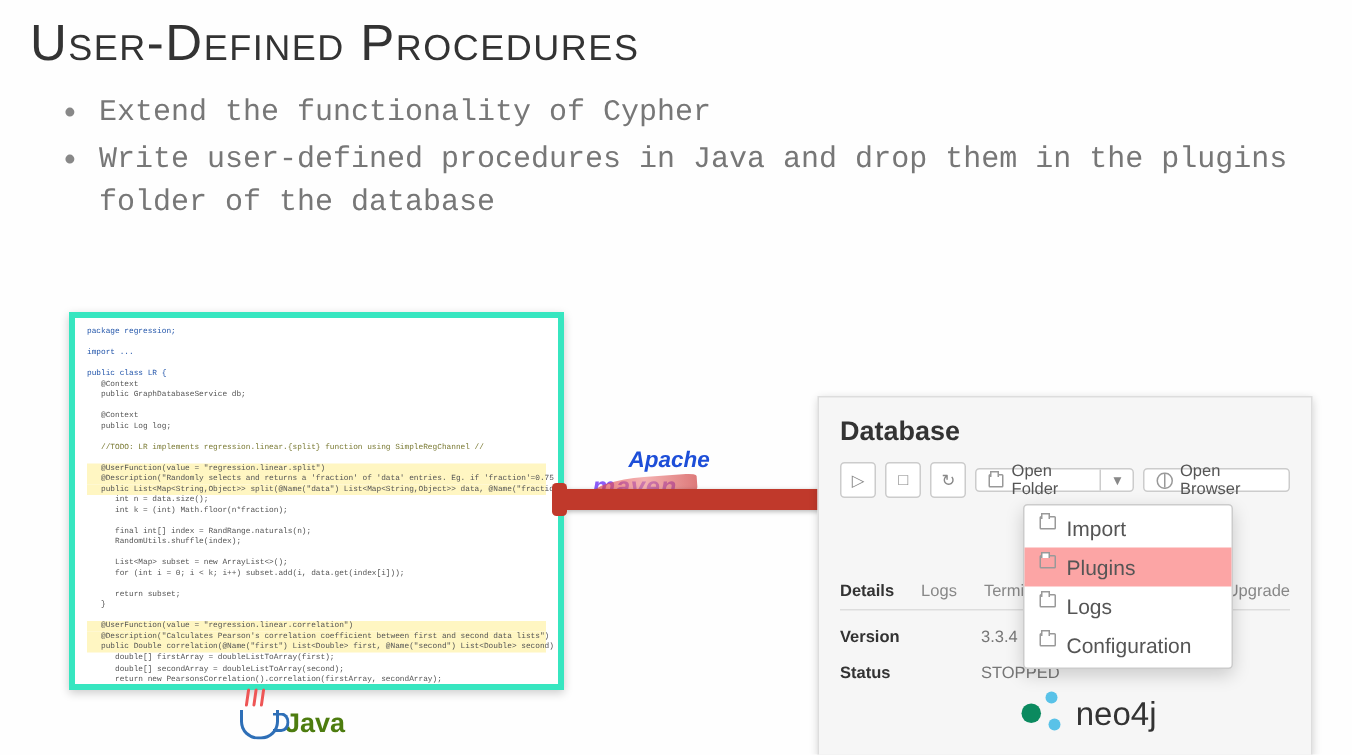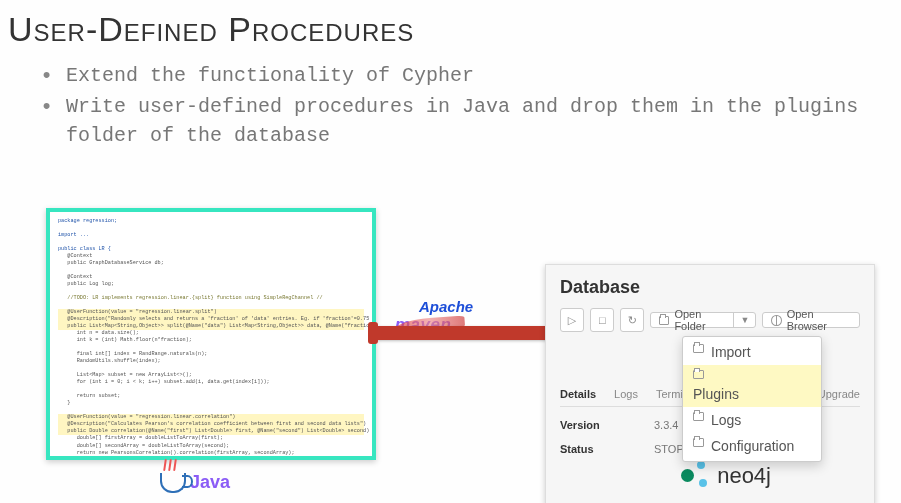--- a/index.html
+++ b/index.html
@@ -11,21 +11,21 @@
     color: #555;
     position: relative;
     overflow: hidden;
   }
   .title {
     font-family: "Comic Sans MS", cursive, sans-serif;
     font-variant: small-caps;
     letter-spacing: 1px;
     font-size: 34px;
     color: #333;
-    padding: 10px 20px 4px 8px;
+    padding: 10px 20px 4px 20px;
   }
   .bullets {
     list-style: none;
     padding: 8px 40px 0 40px;
     font-family: "Courier New", monospace;
     font-size: 20px;
     color: #777;
     line-height: 1.45;
   }
   .bullets li { position: relative; padding-left: 26px; padding-bottom: 2px; }
@@ -95,21 +95,21 @@
   }
   .dropdown {
     position: absolute; left: 122px; top: 28px; width: 140px;
     background: #fff; border: 1px solid #ccc; border-radius: 3px;
     box-shadow: 0 4px 12px rgba(0,0,0,.18);
     z-index: 5; padding: 2px 0;
   }
   .dropdown .dd-item {
     display: flex; align-items: flex-start; gap: 7px; padding: 5px 10px; font-size: 14px; color: #555;
   }
-  .dropdown .dd-item.hover { background: #fef9c3; flex-direction: column; }
+  .dropdown .dd-item.hover { background: #fca5a5; }
   .tabs {
     display: flex; gap: 18px; border-bottom: 1px solid #ddd; padding-bottom: 6px;
     font-size: 11px; color: #888; margin-top: 56px;
   }
   .tabs .tab.active { color: #333; font-weight: bold; }
   .tabs .tab.upgrade { margin-left: auto; }
   .kv { display: flex; gap: 40px; font-size: 11px; margin-top: 12px; }
   .kv .k { color: #333; font-weight: bold; width: 54px; }
   .kv .v { color: #777; }
   .footer-logos { position: absolute; bottom: 6px; left: 0; right: 0; height: 40px; }
@@ -120,21 +120,21 @@
   .java-cup {
     width: 26px; height: 20px; border: 2.5px solid #2e6fb7; border-top: none;
     border-radius: 0 0 12px 12px; position: relative;
   }
   .java-cup::after {
     content: ""; position: absolute; right: -9px; top: 2px; width: 9px; height: 9px;
     border: 2.5px solid #2e6fb7; border-left: none; border-radius: 0 50% 50% 0;
   }
   .java-steam { position: absolute; left: 4px; top: -14px; display: flex; gap: 3px; }
   .java-steam span { width: 2px; height: 12px; background: #e55; border-radius: 2px; transform: skewX(-8deg); }
-  .java-text { font-family: Arial; font-size: 18px; color: #8b5cf6; font-weight: bold; }
+  .java-text { font-family: Arial; font-size: 18px; color: #4d7c0f; font-weight: bold; }
   .neo4j-logo {
     position: absolute; right: 130px; bottom: 8px;
     display: flex; align-items: flex-end; gap: 6px;
   }
   .neo4j-text { font-family: Arial; font-size: 22px; color: #333; }
   .neo-graph { position: relative; width: 30px; height: 28px; }
   .neo-graph .dot { position: absolute; border-radius: 50%; }
   .neo-graph .d1 { width: 13px; height: 13px; background: #0b8a5f; left: 0; top: 8px; }
   .neo-graph .d2 { width: 8px; height: 8px; background: #59c2e8; left: 16px; top: 0; }
   .neo-graph .d3 { width: 8px; height: 8px; background: #59c2e8; left: 18px; top: 18px; }

